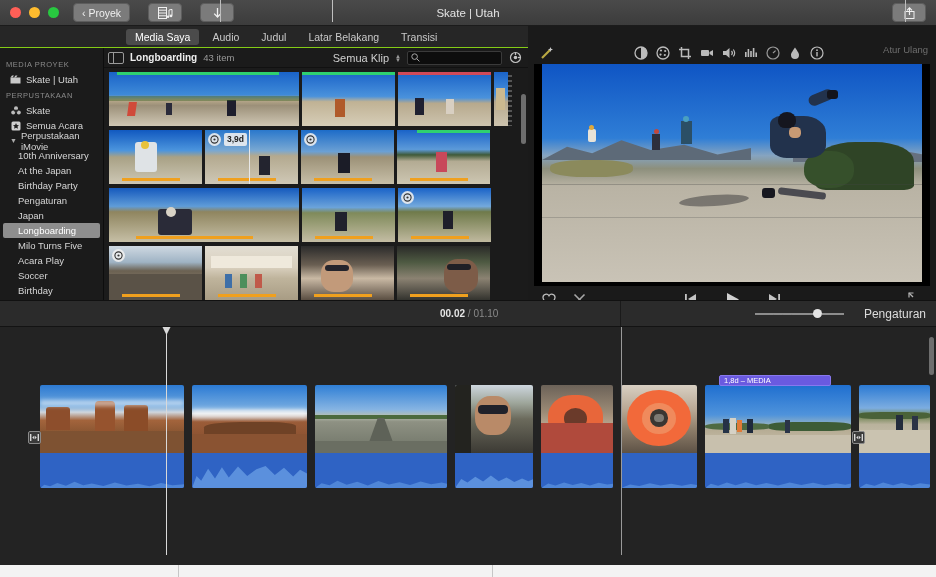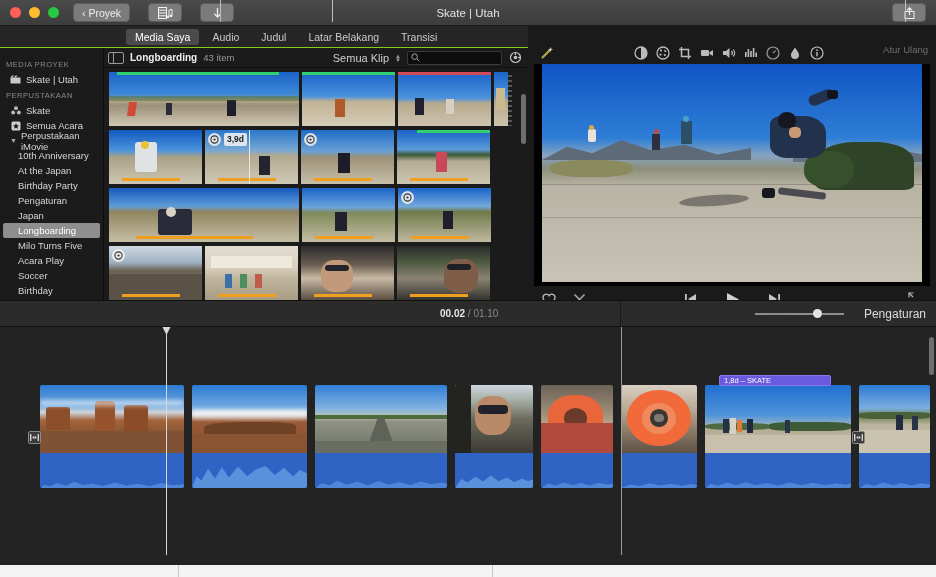--- a/index.html
+++ b/index.html
@@ -617,21 +617,21 @@
       <div class="zoomtrack"></div>
       <div class="zoomknob"></div>
       <div class="zoomtrack" style="width:22px"></div>
     </div>
     <span class="settings-lbl">Pengaturan</span>
   </div>
 
   <div class="timeline">
 
     <div class="titlebarclip" style="left:719px;top:48px;width:112px">
-      <span>1,8d – SKATE</span>
+      <span>1,8d – MEDIA</span>
     </div>
 
     <div class="vclip" style="left:40px;width:144px;top:58px">
       <div class="vid" style="background:linear-gradient(#2d7ad2 0%,#6aa5dd 30%,#cfd6dd 40%,#a3643c 52%,#8a5632 70%,#9d6a42 100%)">
         <div style="position:absolute;left:4%;top:32%;width:17%;height:34%;background:#8d4e2c;border-radius:3px 3px 0 0"></div>
         <div style="position:absolute;left:38%;top:24%;width:14%;height:44%;background:#96532e;border-radius:4px 4px 0 0"></div>
         <div style="position:absolute;left:58%;top:30%;width:17%;height:38%;background:#8b4c28;border-radius:3px 3px 0 0"></div>
         <div style="position:absolute;left:0;right:0;top:22%;height:9%;background:rgba(255,255,255,.55);filter:blur(2px)"></div>
         <div style="position:absolute;left:0;right:0;bottom:0;height:32%;background:#7e5232"></div>
       </div>

